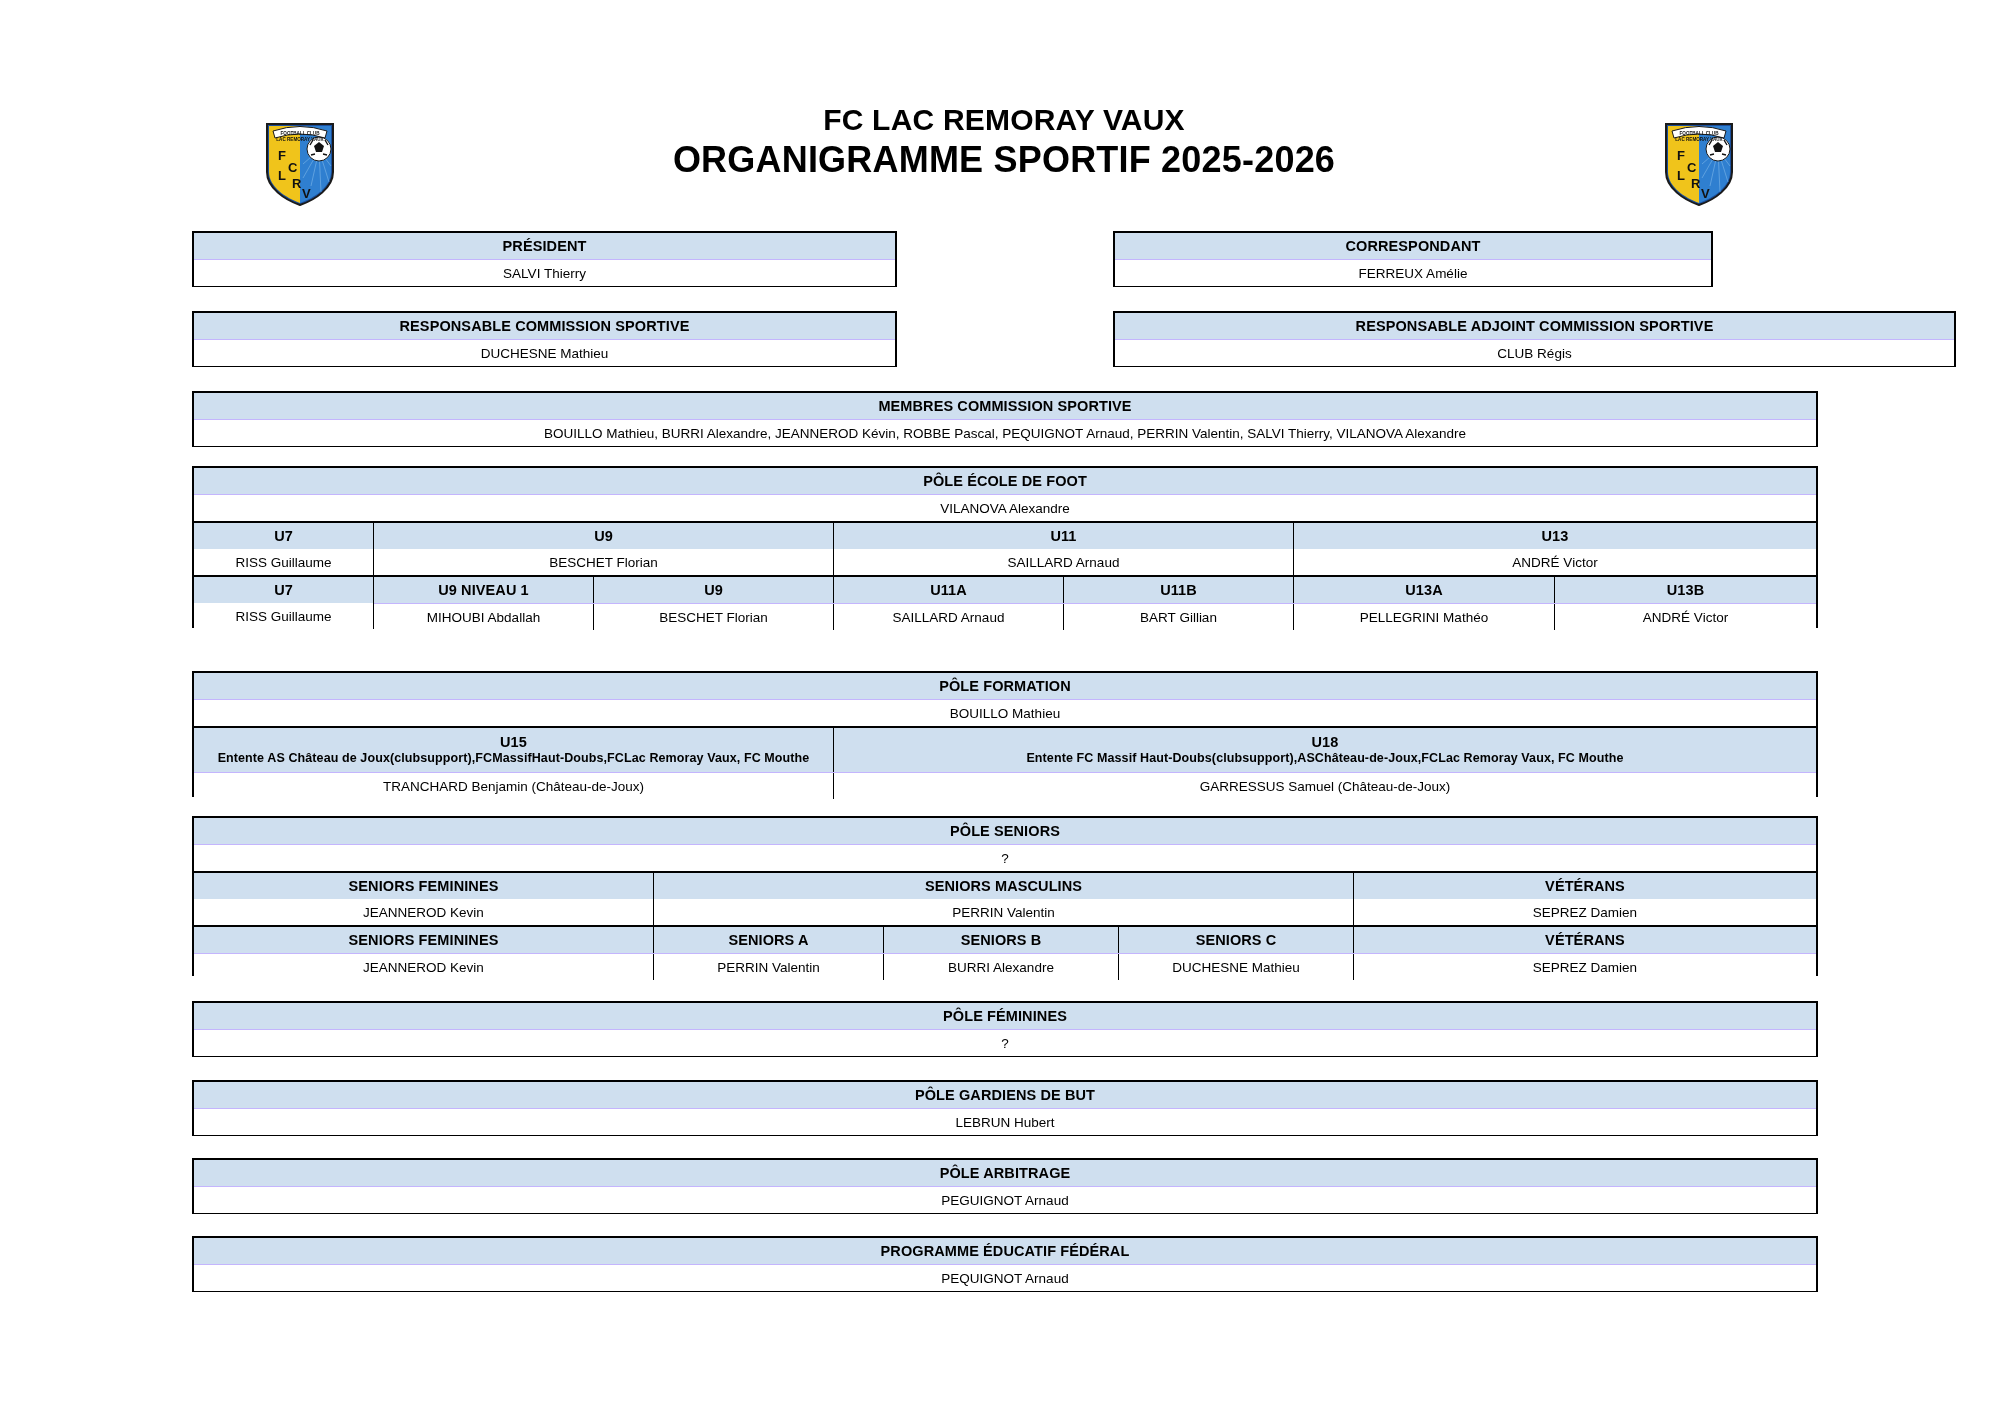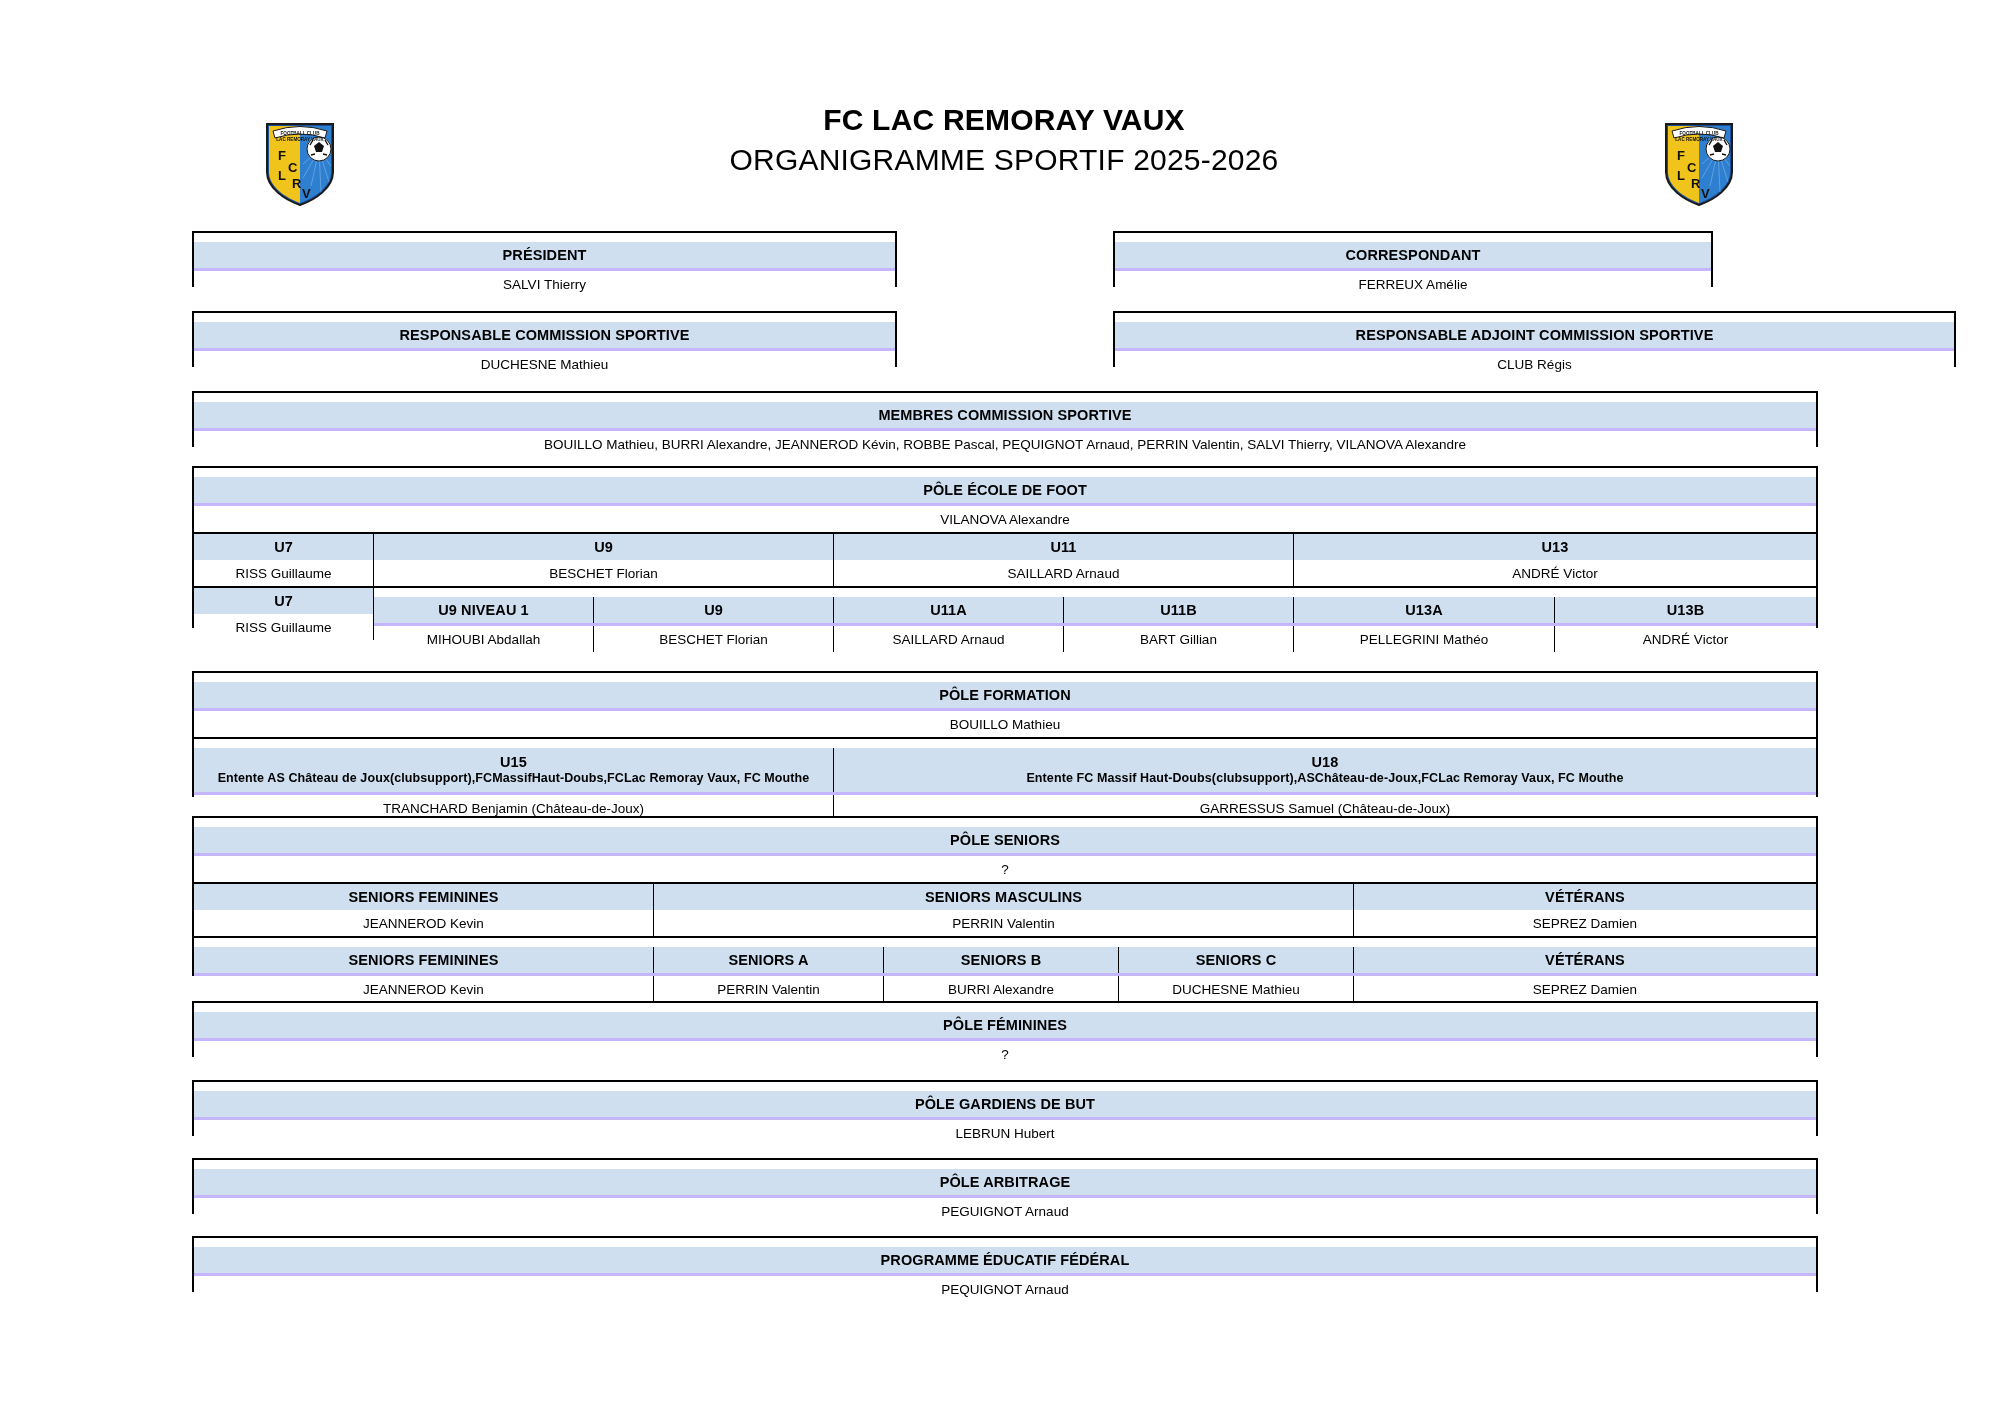--- a/index.html
+++ b/index.html
@@ -38,22 +38,22 @@
     text-align: center;
   }
   .title-line1 {
     font-size: 30px;
     font-weight: bold;
     letter-spacing: 0.2px;
     line-height: 40px;
     white-space: nowrap;
   }
   .title-line2 {
-    font-size: 30px;
-    font-weight: normal;
+    font-size: 36px;
+    font-weight: bold;
     letter-spacing: 0.2px;
     line-height: 40px;
     white-space: nowrap;
   }
 
   
   .logo {
     position: absolute;
     width: 74px;
     height: 88px;
@@ -92,21 +92,21 @@
     letter-spacing: 0.1px;
     height: 26px;
     line-height: 15px;
   }
   .val {
     background: #ffffff;
     font-size: 13.5px;
     height: 26px;
     line-height: 15px;
   }
-  .rowline { border-bottom: 3px solid #c4b5fd; margin-top: 9px; }
+  .rowline { border-bottom: 1px solid #c4b5fd; }
   .thickline { border-bottom: 2px solid #000000; }
   .hdr.two-line {
     flex-direction: column;
     height: 44px;
     justify-content: center;
     line-height: 16px;
   }
   .hdr.two-line .sub {
     font-size: 12.5px;
     font-weight: bold;

